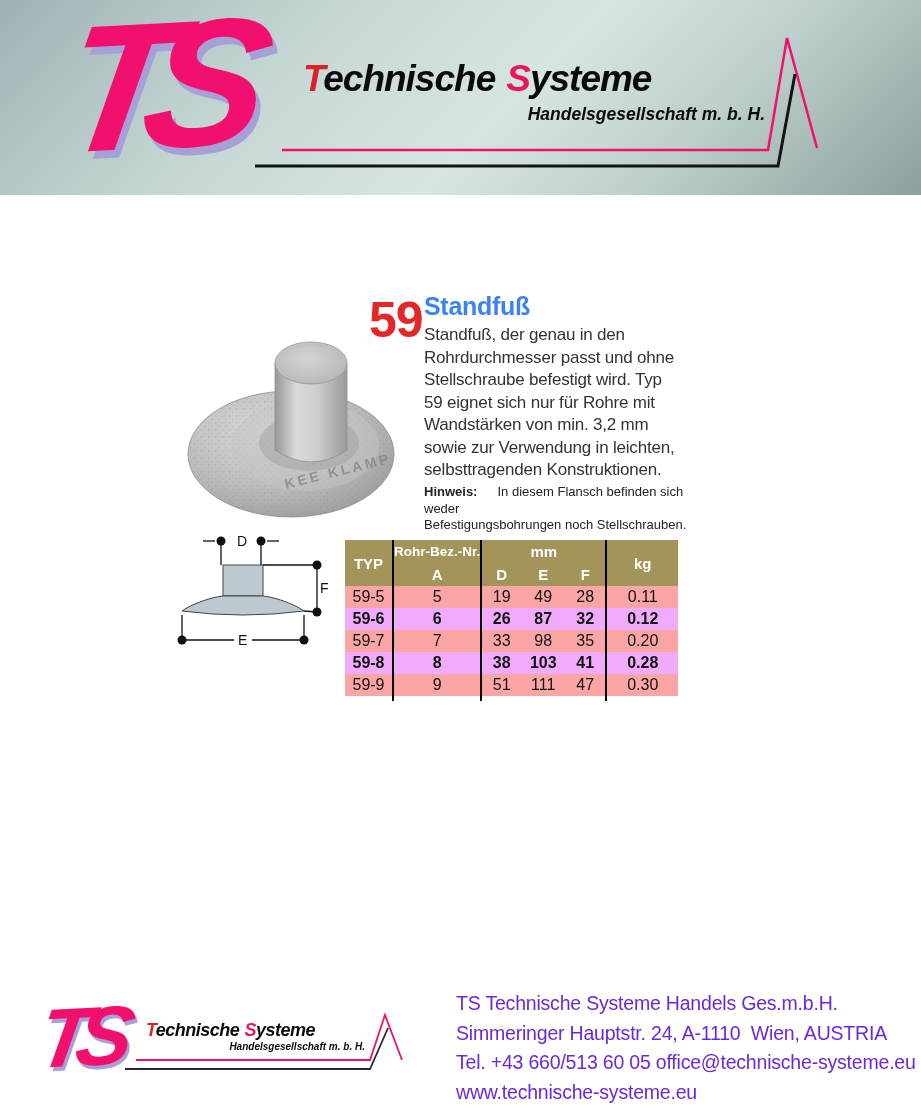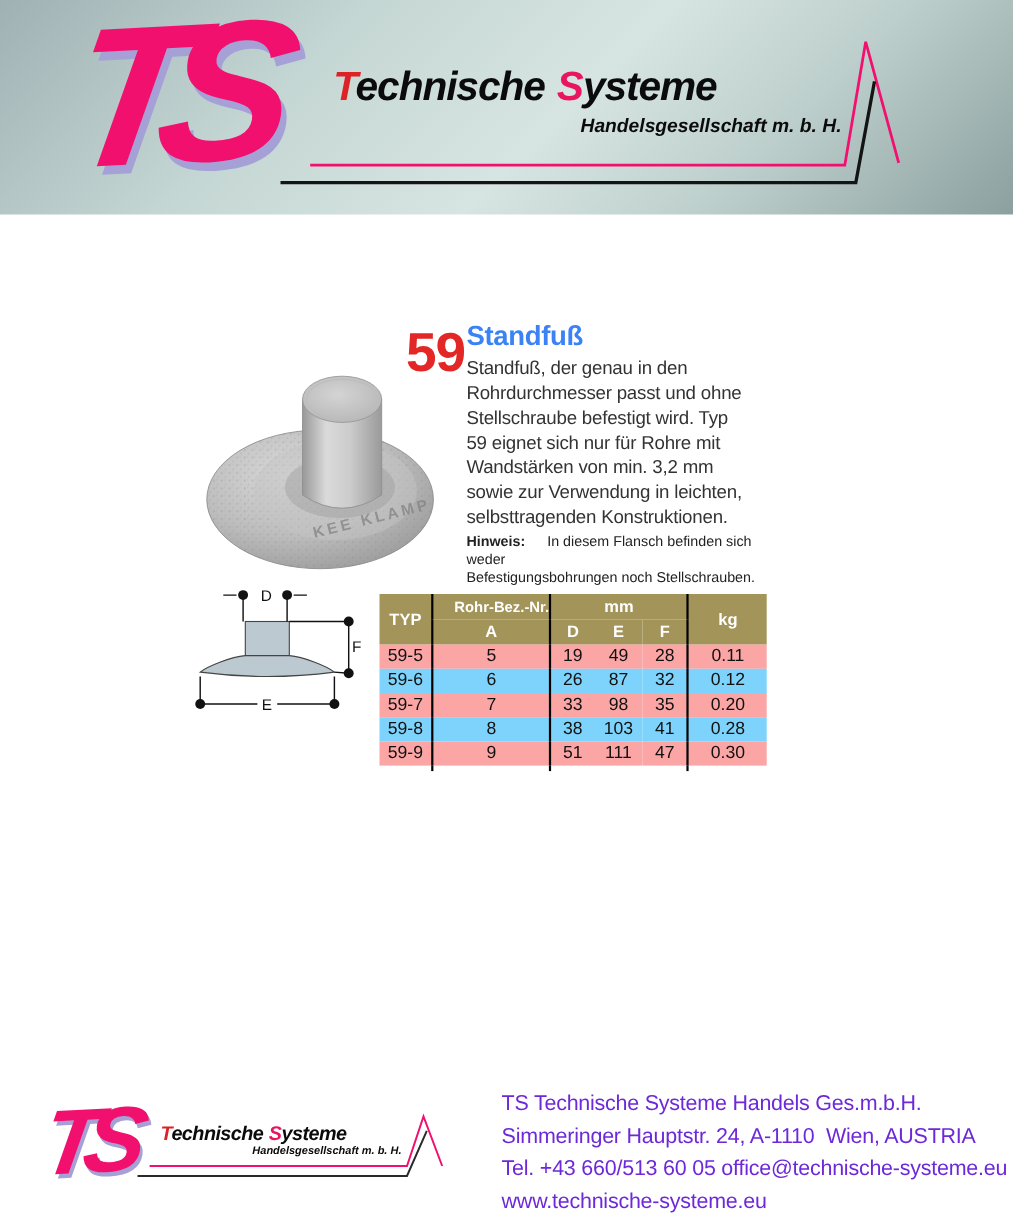--- a/index.html
+++ b/index.html
@@ -54,25 +54,25 @@
   .diagram text{font-family:"Liberation Sans",sans-serif;font-size:14px;fill:#111;}
   
   .spec-table{
     position:absolute;left:345px;top:540px;border-collapse:collapse;table-layout:fixed;
     font-family:"Liberation Sans",sans-serif;
   }
   .spec-table th{
     background:#a39459;color:#fff;font-weight:bold;font-size:15px;text-align:center;
     padding:0;height:23px;
   }
-  .spec-table th.h-rohr{font-size:13.5px;white-space:nowrap;padding-left:19px;}
+  .spec-table th.h-rohr{font-size:13.5px;white-space:nowrap;}
   .spec-table td{
     font-size:16px;color:#111;text-align:center;padding:0;height:22px;background:#fca5a5;
   }
-  .spec-table tr.alt td{background:#7dd3fc;}
+  .spec-table tr.alt td{background:#f0abfc;font-weight:bold;}
   .spec-table .br{border-right:2px solid #000;}
   .spec-table .bl{border-left:2px solid #000000;}
   .spec-table tr.tbl-spacer td{height:5px;background:transparent;}
   
   .ts-small{
     position:absolute;left:40px;top:996px;width:120px;
     font-style:italic;font-weight:bold;font-size:84px;line-height:80px;letter-spacing:-14px;
     color:#f2106f;transform:skewX(-12deg) rotate(-3deg);
     text-shadow:3px 4px 0 #a5a1d6;
   }

